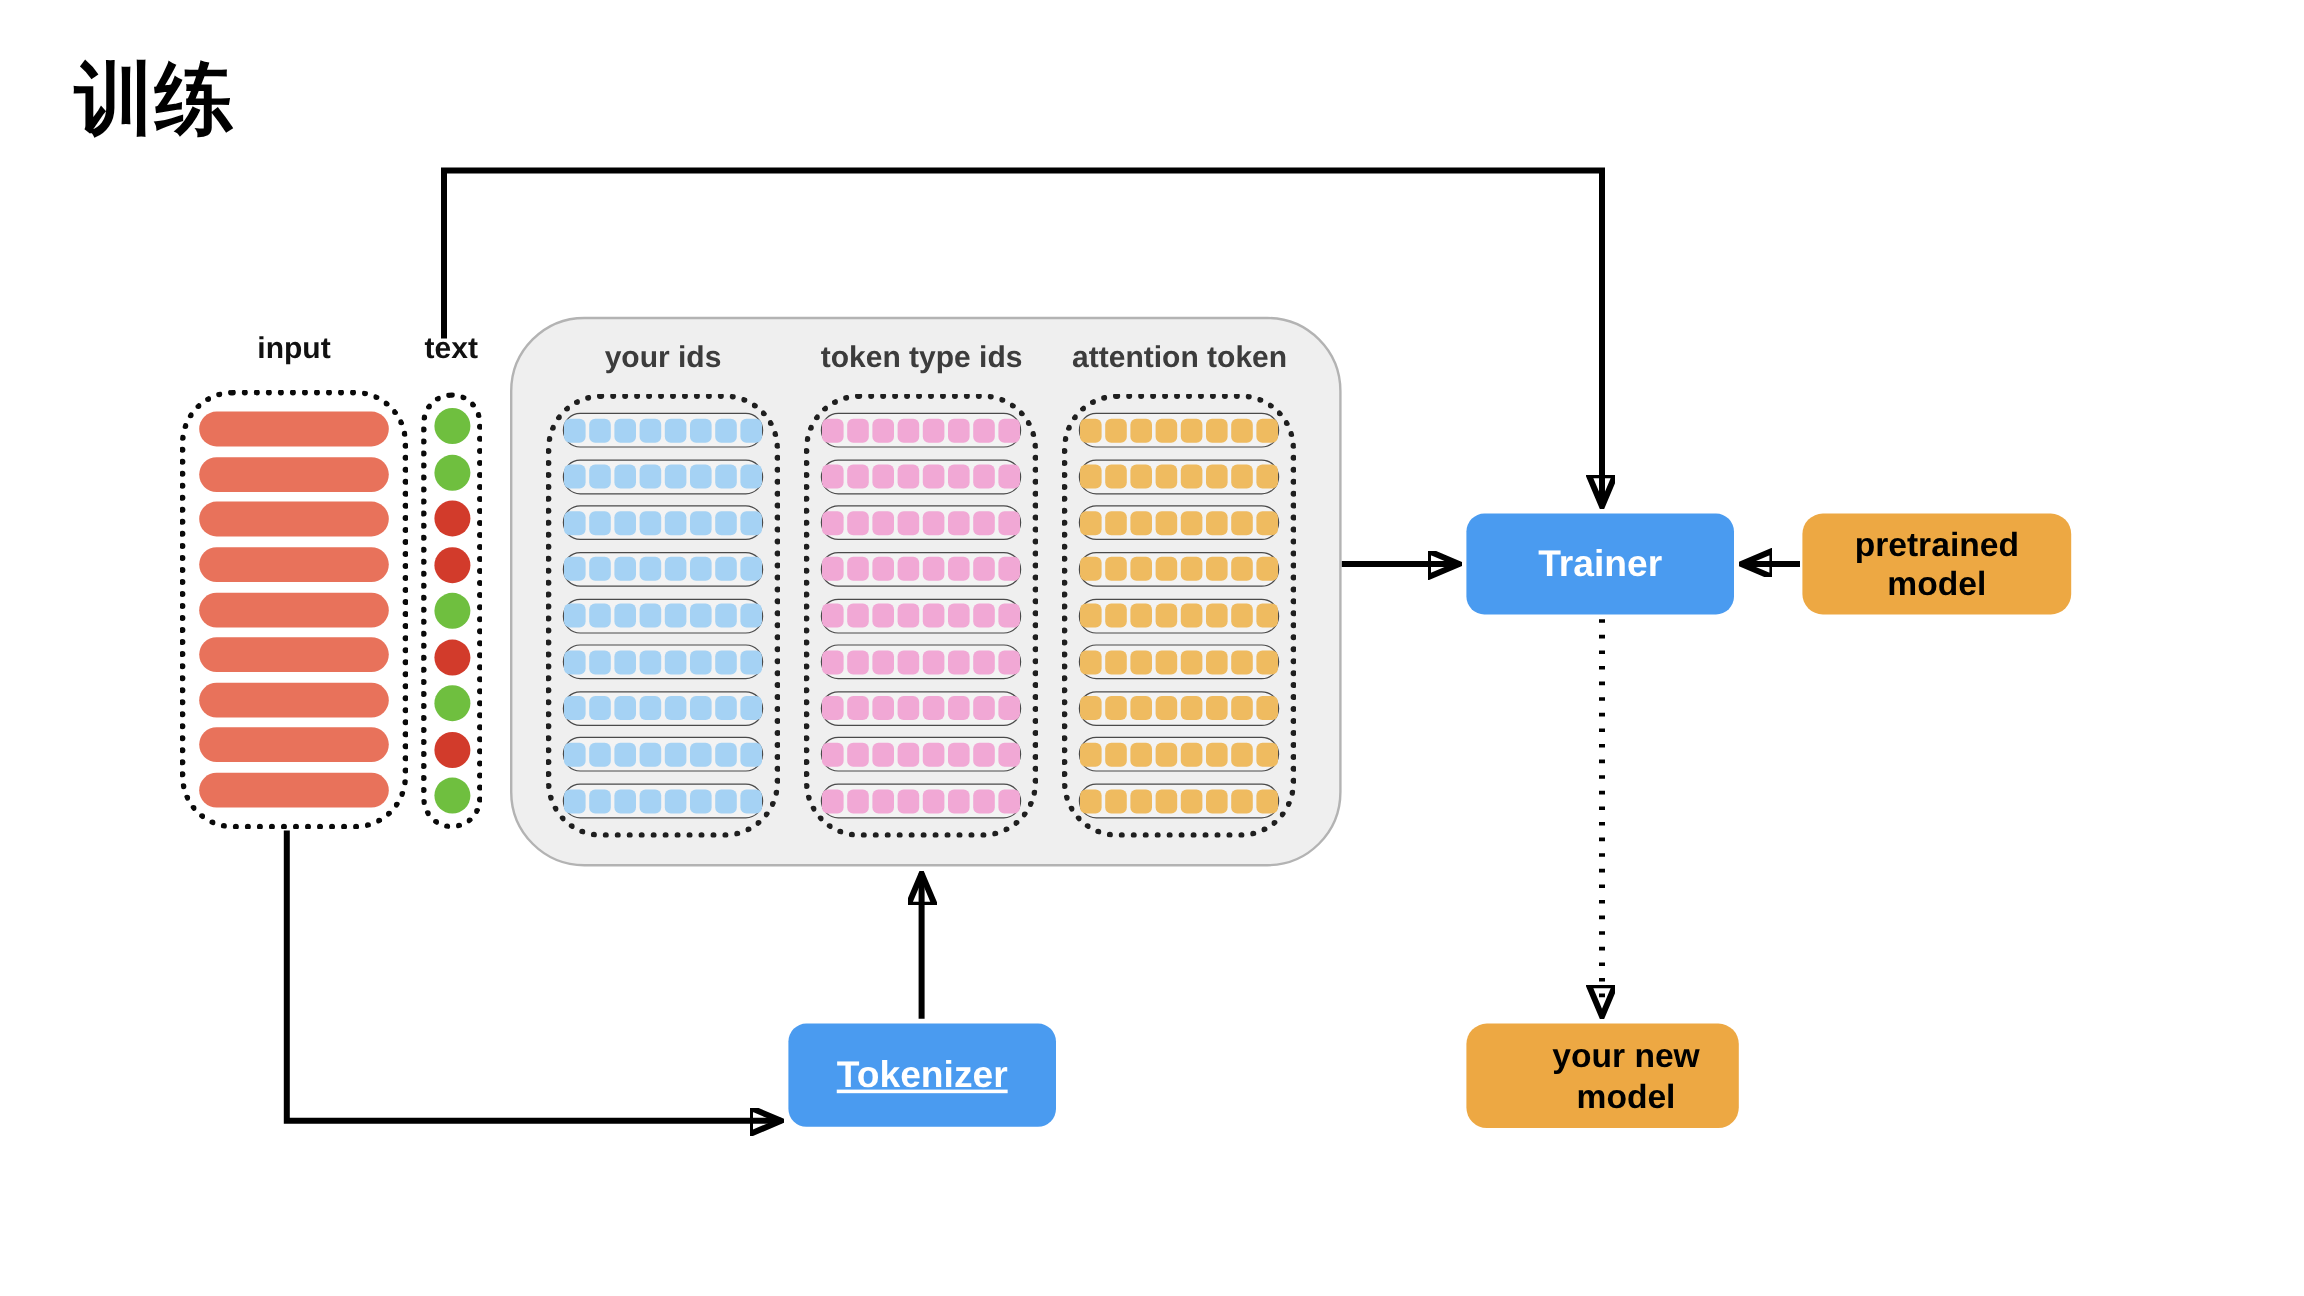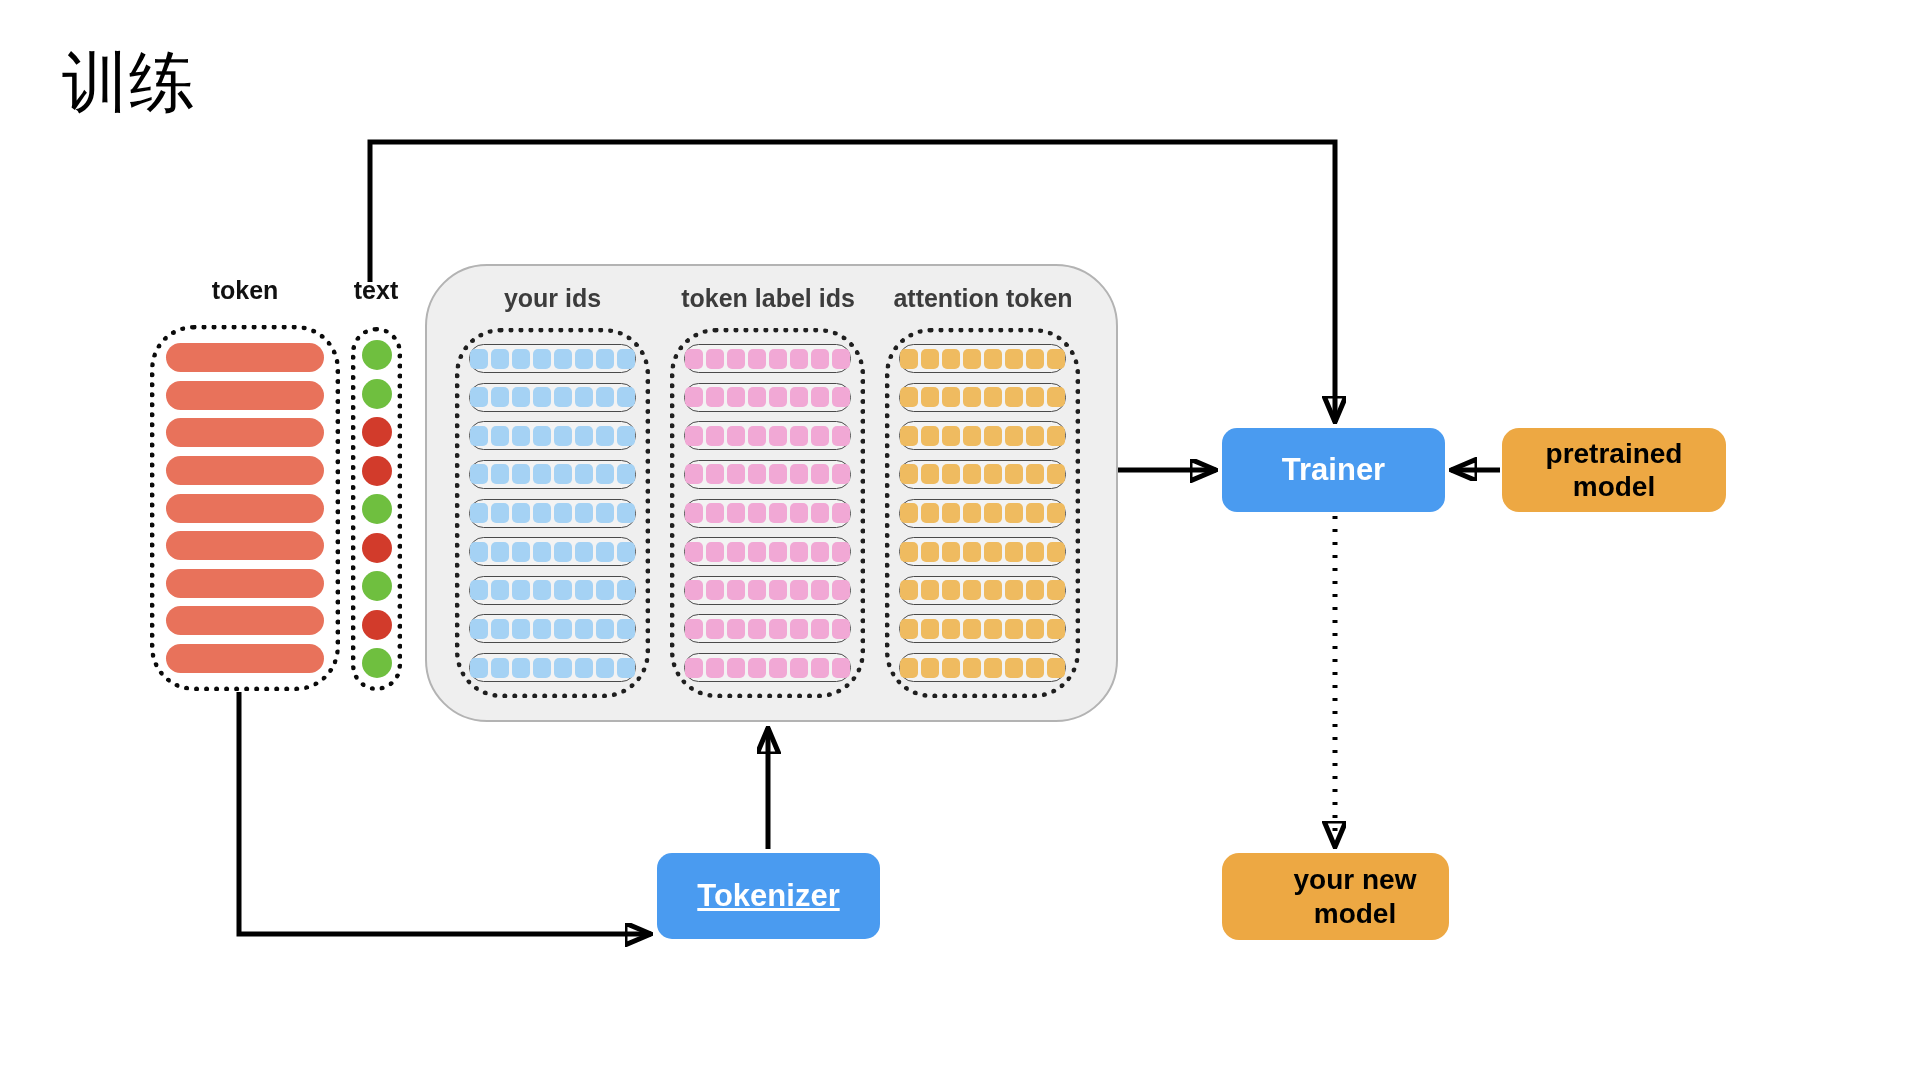--- a/index.html
+++ b/index.html
@@ -4,21 +4,21 @@
 <style>
   html,body{margin:0;padding:0;background:#ffffff;}
   body{
     width:1920px;height:1080px;position:relative;overflow:hidden;
     font-family:"Liberation Sans","DejaVu Sans",sans-serif;
   }
   .abs{position:absolute;}
 
   
   .page-title{
-    left:62px;top:38px;font-size:66px;font-weight:400;color:#000;
+    left:62px;top:38px;font-size:66px;font-weight:700;color:#000;
     letter-spacing:1px;
   }
 
   
   .caption{
     font-weight:700;color:#111;font-size:25px;text-align:center;
   }
   .caption.gray{color:#3c3c3c;}
 
   
@@ -101,21 +101,21 @@
     </marker>
   </defs>
   <path d="M 370 282 L 370 142 L 1335 142 L 1335 422" marker-end="url(#ah)"></path>
   <path d="M 1118 470 L 1216 470" marker-end="url(#ah)"></path>
   <path d="M 1500 470 L 1451 470" marker-end="url(#ah)"></path>
   <path class="dotted" d="M 1335 516 L 1335 847" marker-end="url(#ah)"></path>
   <path d="M 239 692 L 239 934 L 651 934" marker-end="url(#ah)"></path>
   <path d="M 768 849 L 768 728" marker-end="url(#ah)"></path>
 </svg>
 
-<div class="abs caption" style="left:150px;top:276px;width:190px;">token</div>
+<div class="abs caption" style="left:150px;top:276px;width:190px;">input</div>
 <div class="abs caption" style="left:340px;top:276px;width:72px;">text</div>
 
 <div class="abs text-box">
     <div class="text-bar"></div>
     <div class="text-bar"></div>
     <div class="text-bar"></div>
     <div class="text-bar"></div>
     <div class="text-bar"></div>
     <div class="text-bar"></div>
     <div class="text-bar"></div>
@@ -131,21 +131,21 @@
     <div class="label-dot green"></div>
     <div class="label-dot red"></div>
     <div class="label-dot green"></div>
     <div class="label-dot red"></div>
     <div class="label-dot green"></div>
   </div>
 
 <div class="abs features-box"></div>
 
 <div class="abs caption gray" style="left:455px;top:284px;width:195px;">your ids</div>
-<div class="abs caption gray" style="left:662px;top:284px;width:212px;">token label ids</div>
+<div class="abs caption gray" style="left:662px;top:284px;width:212px;">token type ids</div>
 <div class="abs caption gray" style="left:880px;top:284px;width:206px;">attention token</div>
 
 <div class="abs feature-col col-0">
     <div class="feature-row">
       <span class="feature-cell" style="background: rgb(165, 210, 244);"></span>
       <span class="feature-cell" style="background: rgb(165, 210, 244);"></span>
       <span class="feature-cell" style="background: rgb(165, 210, 244);"></span>
       <span class="feature-cell" style="background: rgb(165, 210, 244);"></span>
       <span class="feature-cell" style="background: rgb(165, 210, 244);"></span>
       <span class="feature-cell" style="background: rgb(165, 210, 244);"></span>

